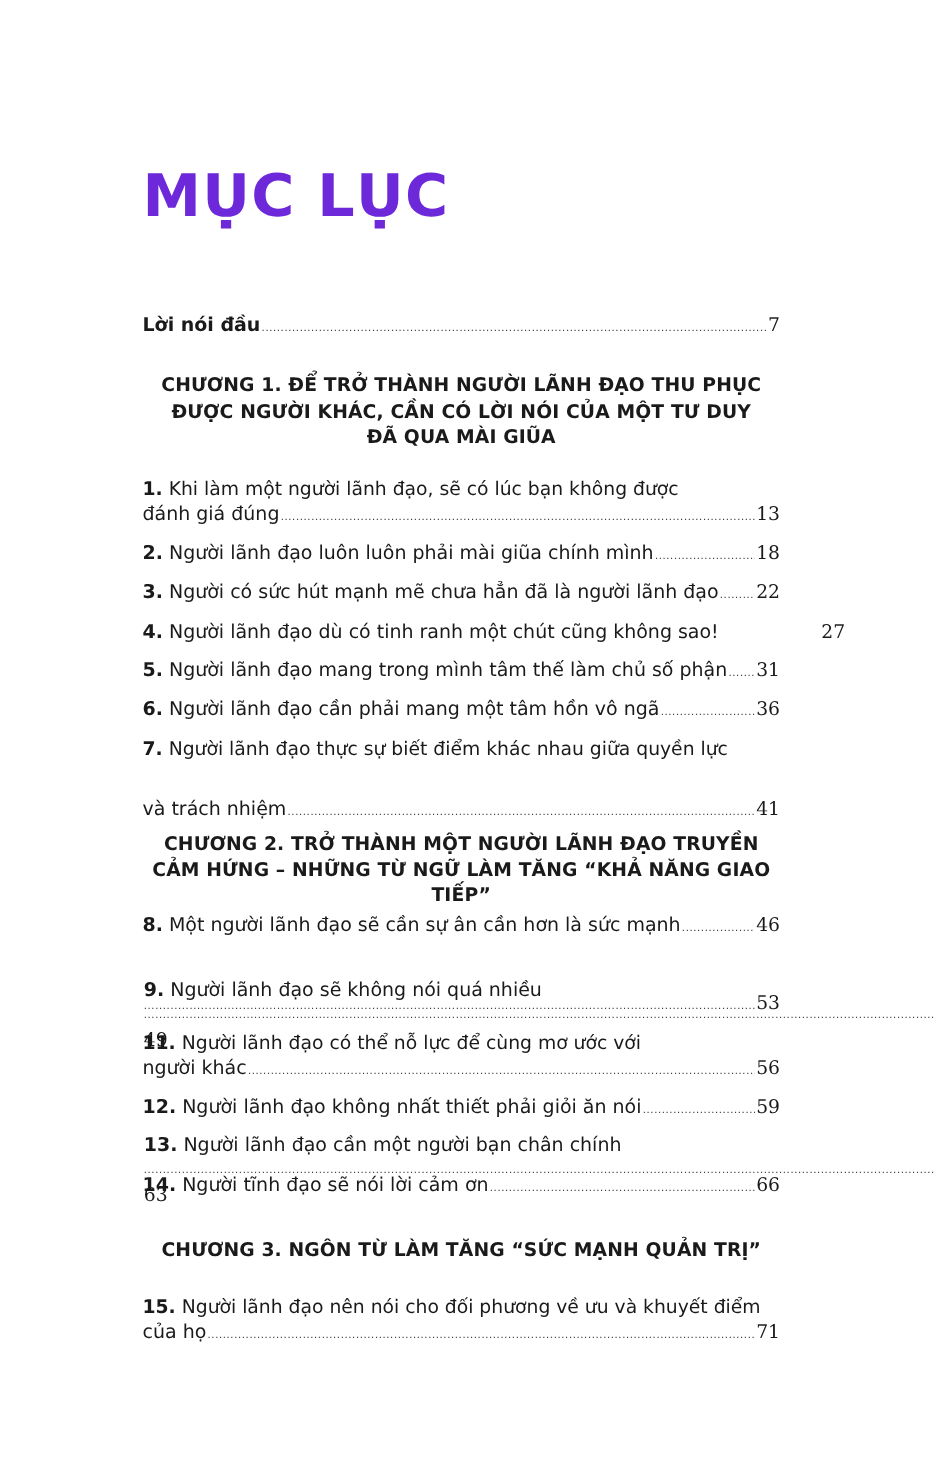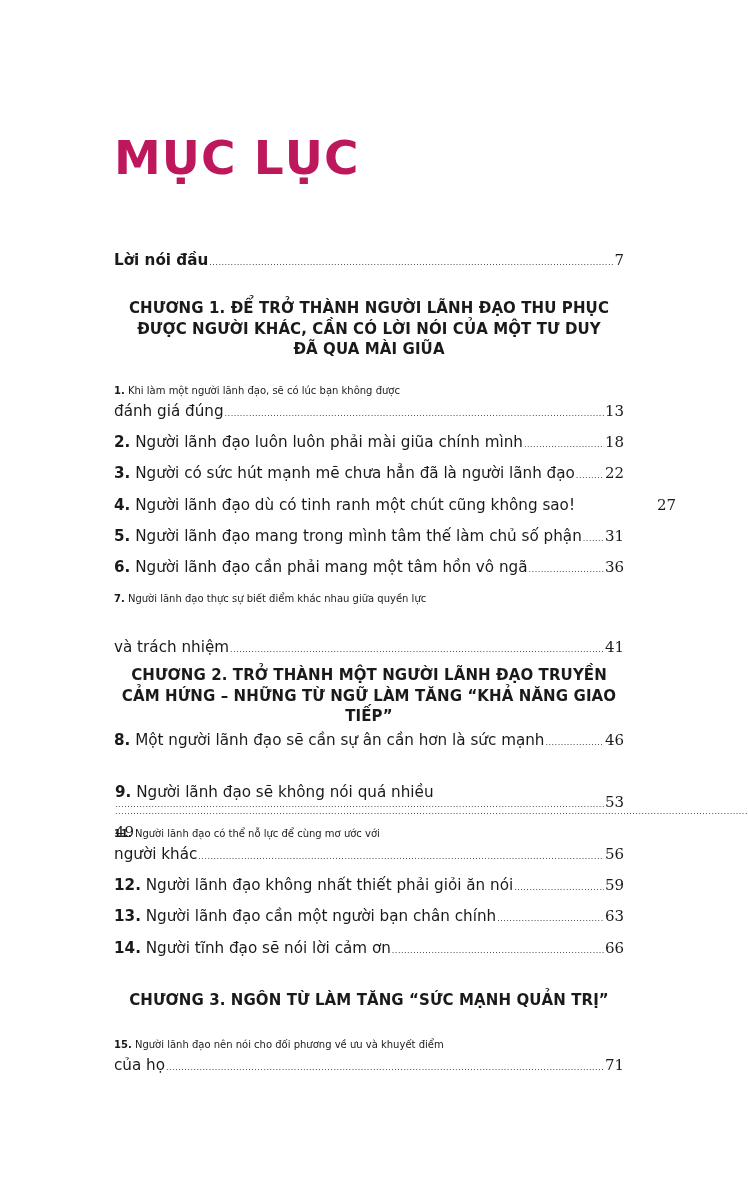--- a/index.html
+++ b/index.html
@@ -21,21 +21,21 @@
       top: 0;
       width: 510px;
     }
     .title {
       position: absolute;
       left: 0;
       top: 128px;
       font-size: 47px;
       font-weight: bold;
       letter-spacing: 1px;
-      color: #be185d;
+      color: #6d28d9;
       line-height: 60px;
       white-space: nowrap;
     }
     .toc-line {
       position: absolute;
       left: 0;
       width: 510px;
       font-size: 15.2px;
       line-height: 20px;
       display: flex;
@@ -60,21 +60,21 @@
       flex: 0 0 auto;
       font-family: "DejaVu Serif", "Liberation Serif", serif;
       font-size: 15px;
     }
     .num {
       font-weight: bold;
     }
     .first-line {
       position: absolute;
       left: 0;
-      font-size: 10px;
+      font-size: 15px;
       line-height: 20px;
       white-space: nowrap;
     }
     .chapter {
       position: absolute;
       left: 0;
       width: 510px;
       text-align: center;
       font-weight: bold;
       font-size: 15px;
@@ -185,21 +185,21 @@
     <span class="leader"></span>
     <span class="page-num">56</span>
   </div>
 
   <div class="toc-line" style="top:875px;">
     <span class="text"><span class="num">12.</span> <span>Người lãnh đạo không nhất thiết phải giỏi ăn nói</span></span>
     <span class="leader"></span>
     <span class="page-num">59</span>
   </div>
 
-  <div class="toc-line" style="top:906px;">
+  <div class="toc-line" style="top:906px;flex-direction:column;">
     <span class="text"><span class="num">13.</span> <span>Người lãnh đạo cần một người bạn chân chính</span></span>
     <span class="leader"></span>
     <span class="page-num">63</span>
   </div>
 
   <div class="toc-line" style="top:938px;">
     <span class="text"><span class="num">14.</span> <span>Người tĩnh đạo sẽ nói lời cảm ơn</span></span>
     <span class="leader"></span>
     <span class="page-num">66</span>
   </div>

